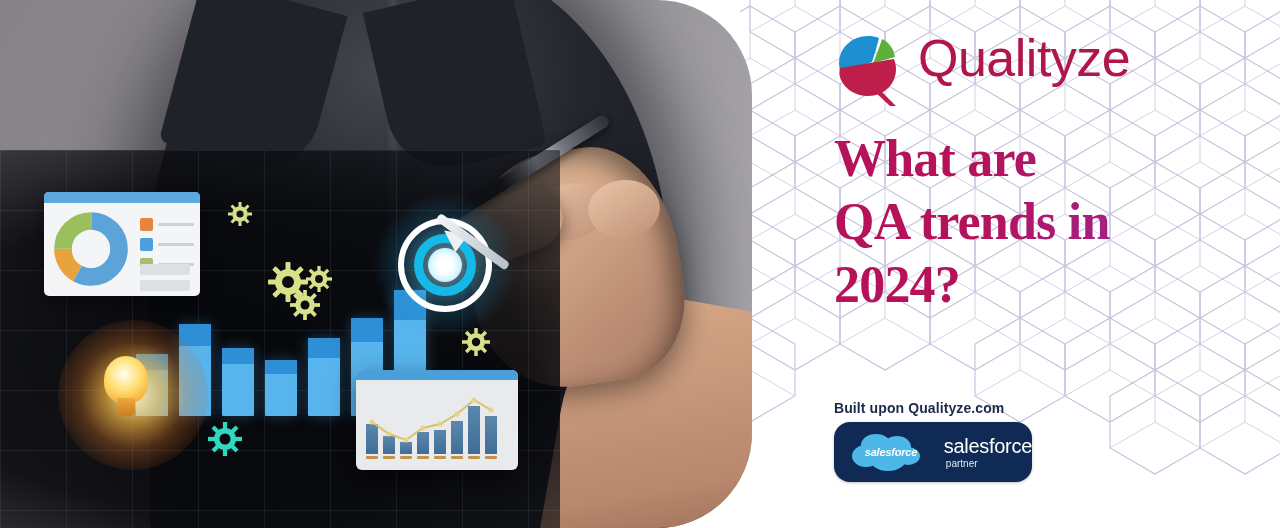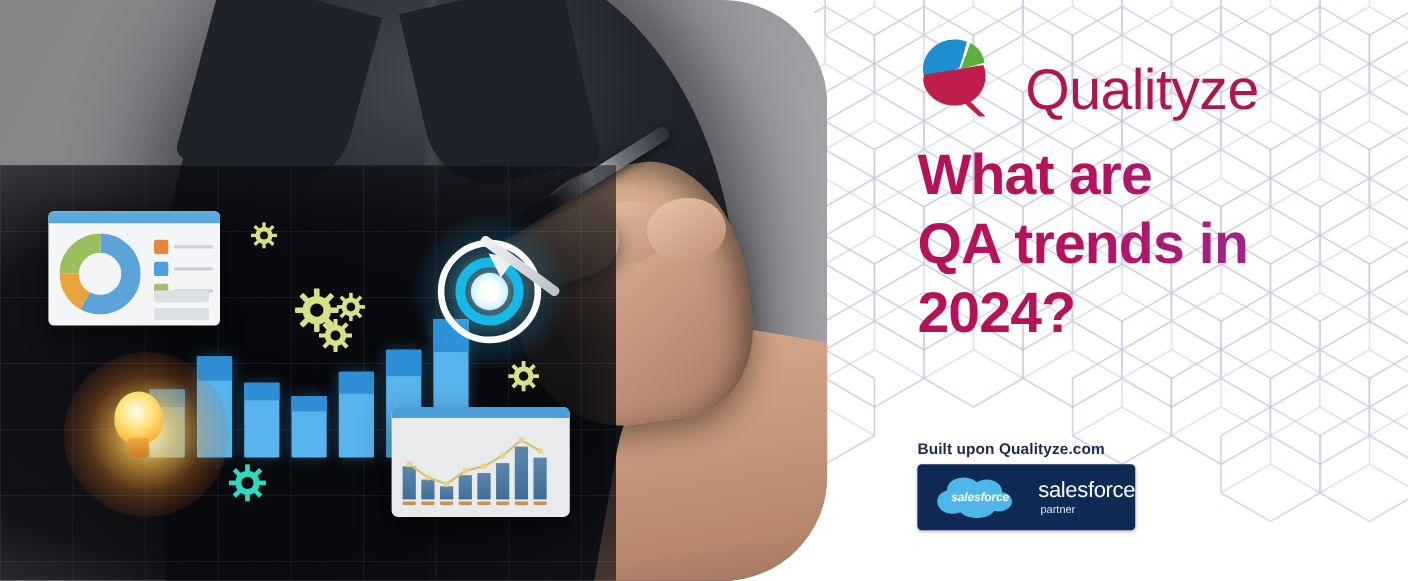--- a/index.html
+++ b/index.html
@@ -140,35 +140,35 @@
   }
   .card-combo .tbar{height:10px;background:#4a9fd8;}
   .combobars{position:absolute;left:10px;top:26px;width:142px;height:58px;display:flex;align-items:flex-end;gap:5px;}
   .cbar{width:12px;background:linear-gradient(180deg,#5c87ad,#3f6d96);}
   .comboline{position:absolute;left:10px;top:26px;width:142px;height:58px;}
   .xaxis{position:absolute;left:10px;top:86px;width:142px;display:flex;gap:5px;}
   .xtick{width:12px;height:3px;background:#c98f4e;border-radius:1px;}
 
   
   .content{position:absolute;left:832px;top:0;width:430px;height:528px;}
-  .logo{position:absolute;left:0;top:32px;display:flex;align-items:flex-end;gap:28px;}
+  .logo{position:absolute;left:0;top:32px;display:flex;align-items:flex-start;gap:14px;}
   .logomark{width:72px;height:76px;}
   .wordmark{font-size:52px;font-weight:400;color:#b0164c;letter-spacing:-0.5px;line-height:1;}
 
   .headline{
     position:absolute;left:2px;top:128px;width:420px;
     font-size:52px;font-weight:bold;line-height:1.21;letter-spacing:-0.8px;
     background:linear-gradient(95deg,#b5125a 0%,#b5125a 34%,#a2228a 70%,#8a2be0 100%);
     -webkit-background-clip:text;background-clip:text;color:transparent;
   }
-  .headline .ln{display:block;}
+  .headline .ln{display:block;font-family:Liberation Serif, serif;}
 
   .built{position:absolute;left:2px;top:400px;font-size:14px;font-weight:bold;color:#1b2a4a;letter-spacing:0.1px;}
   .badge{
-    position:absolute;left:2px;top:422px;width:198px;height:60px;border-radius:4px;
+    position:absolute;left:2px;top:422px;width:198px;height:60px;border-radius:16px;
     background:#0e2a55;display:flex;align-items:center;box-shadow:0 1px 3px rgba(0,0,0,0.25);
   }
   .cloud{position:relative;margin-left:16px;width:82px;height:42px;}
   .cloudtxt{position:absolute;left:0;top:0;width:82px;height:42px;display:flex;align-items:center;justify-content:center;
     font-size:11px;font-weight:bold;color:#ffffff;font-style:italic;letter-spacing:-0.2px;z-index:3;}
   .appex{margin-left:12px;color:#fff;line-height:1;}
   .appex .a1{font-size:20px;letter-spacing:-0.3px;}
   .appex .a2{font-size:10px;margin-top:3px;margin-left:2px;color:#e2e8f2;}
 </style>
 </head>

